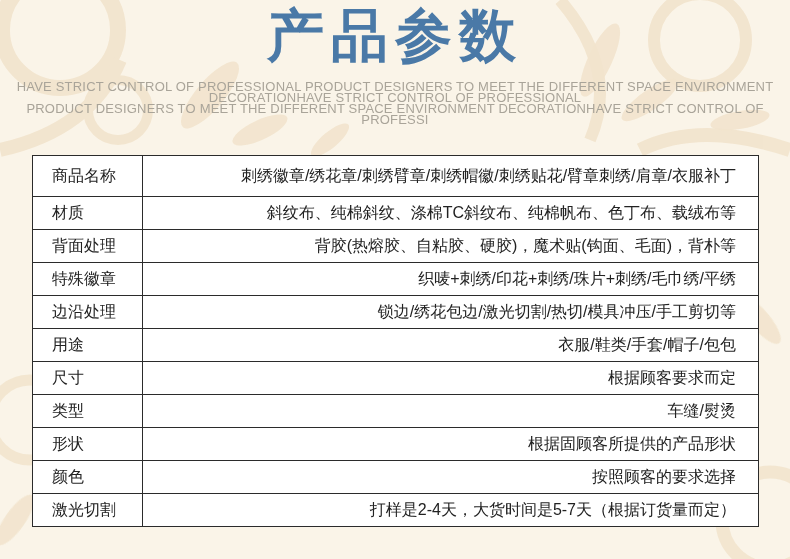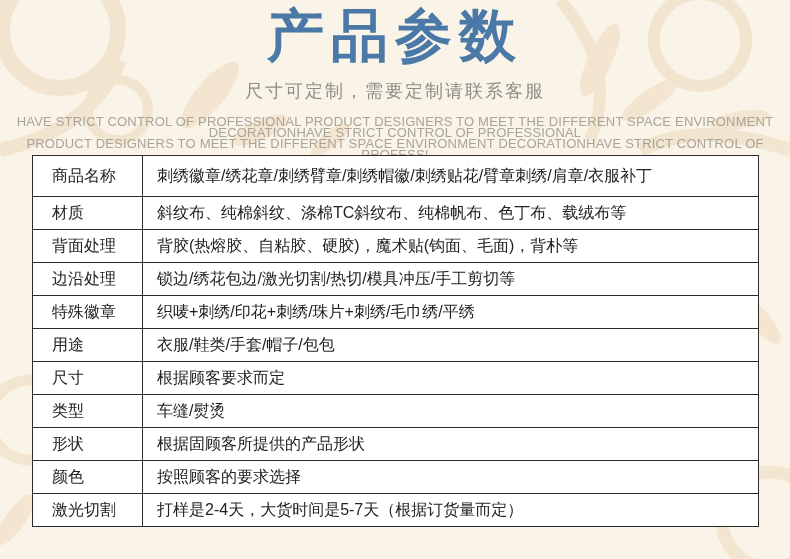--- a/index.html
+++ b/index.html
@@ -44,21 +44,21 @@
     background:var(--c-table_bg);
   }
   .params-table td{
     border:1px solid var(--c-table_border);
     font-size:16px;color:var(--c-table_text);
     vertical-align:middle;height:33px;
     white-space:nowrap;overflow:hidden;
   }
   .params-table tr:first-child td{height:41px;}
   .params-table td.label-cell{padding:0 4px 0 19px;width:110px;}
-  .params-table td.value-cell{padding:0 8px 0 14px;}
+  .params-table td.value-cell{padding:0 22px 0 14px;text-align:right;}
 </style>
 </head>
 <body>
 
 <div class="pattern-layer">
   <svg width="790" height="559" viewBox="0 0 790 559" xmlns="http://www.w3.org/2000/svg">
     <g fill="none" stroke="var(--c-pattern)" opacity="0.9">
       <circle cx="60" cy="30" r="58" stroke-width="16"></circle>
       <circle cx="118" cy="110" r="30" stroke-width="10"></circle>
       <path d="M0 150 Q 90 130 120 60" stroke-width="14"></path>
@@ -78,21 +78,20 @@
       <ellipse cx="740" cy="120" rx="9" ry="30" transform="rotate(80 740 120)"></ellipse>
       <ellipse cx="330" cy="140" rx="8" ry="24" transform="rotate(50 330 140)"></ellipse>
       <ellipse cx="760" cy="320" rx="10" ry="30" transform="rotate(-40 760 320)"></ellipse>
       <ellipse cx="15" cy="520" rx="10" ry="30" transform="rotate(35 15 520)"></ellipse>
     </g>
   </svg>
 </div>
 
 <div class="header">
   <div class="page-title">产品参数</div>
-  <div class="page-subtitle">尺寸可定制，需要定制请联系客服</div>
   <div class="fineprint">
     <div>HAVE STRICT CONTROL OF PROFESSIONAL PRODUCT DESIGNERS TO MEET THE DIFFERENT SPACE ENVIRONMENT DECORATIONHAVE STRICT CONTROL OF PROFESSIONAL</div>
     <div>PRODUCT DESIGNERS TO MEET THE DIFFERENT SPACE ENVIRONMENT DECORATIONHAVE STRICT CONTROL OF PROFESSI</div>
   </div>
 </div>
 
 <table class="params-table">
   <tbody id="params-tbody">
   <tr>
     <td class="label-cell">商品名称</td>
@@ -103,27 +102,27 @@
     <td class="label-cell">材质</td>
     <td class="value-cell">斜纹布、纯棉斜纹、涤棉TC斜纹布、纯棉帆布、色丁布、载绒布等</td>
   </tr>
 
   <tr>
     <td class="label-cell">背面处理</td>
     <td class="value-cell">背胶(热熔胶、自粘胶、硬胶)，魔术贴(钩面、毛面)，背朴等</td>
   </tr>
 
   <tr>
-    <td class="label-cell">边沿处理</td>
-    <td class="value-cell">锁边/绣花包边/激光切割/热切/模具冲压/手工剪切等</td>
+    <td class="label-cell">特殊徽章</td>
+    <td class="value-cell">织唛+刺绣/印花+刺绣/珠片+刺绣/毛巾绣/平绣</td>
   </tr>
 
   <tr>
-    <td class="label-cell">特殊徽章</td>
-    <td class="value-cell">织唛+刺绣/印花+刺绣/珠片+刺绣/毛巾绣/平绣</td>
+    <td class="label-cell">边沿处理</td>
+    <td class="value-cell">锁边/绣花包边/激光切割/热切/模具冲压/手工剪切等</td>
   </tr>
 
   <tr>
     <td class="label-cell">用途</td>
     <td class="value-cell">衣服/鞋类/手套/帽子/包包</td>
   </tr>
 
   <tr>
     <td class="label-cell">尺寸</td>
     <td class="value-cell">根据顾客要求而定</td>

